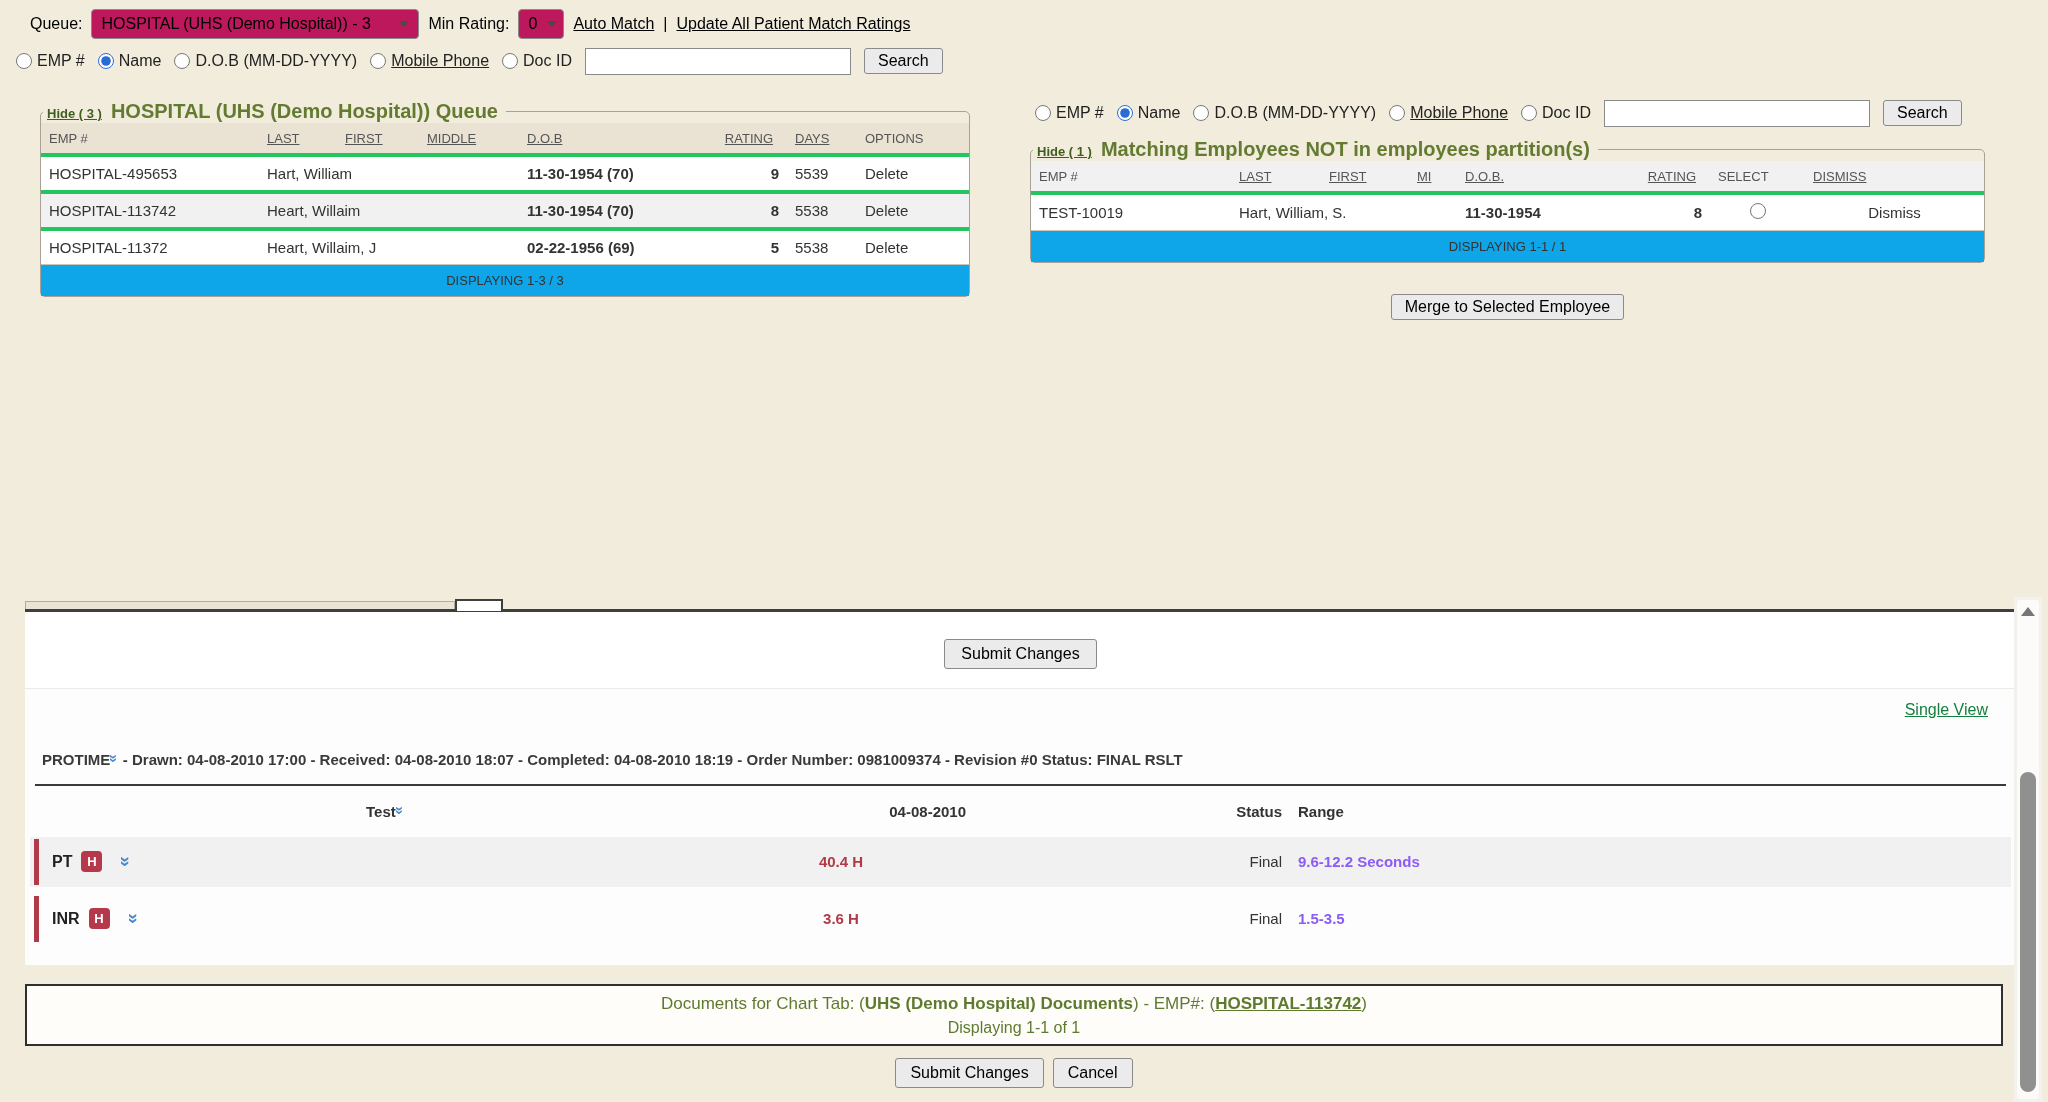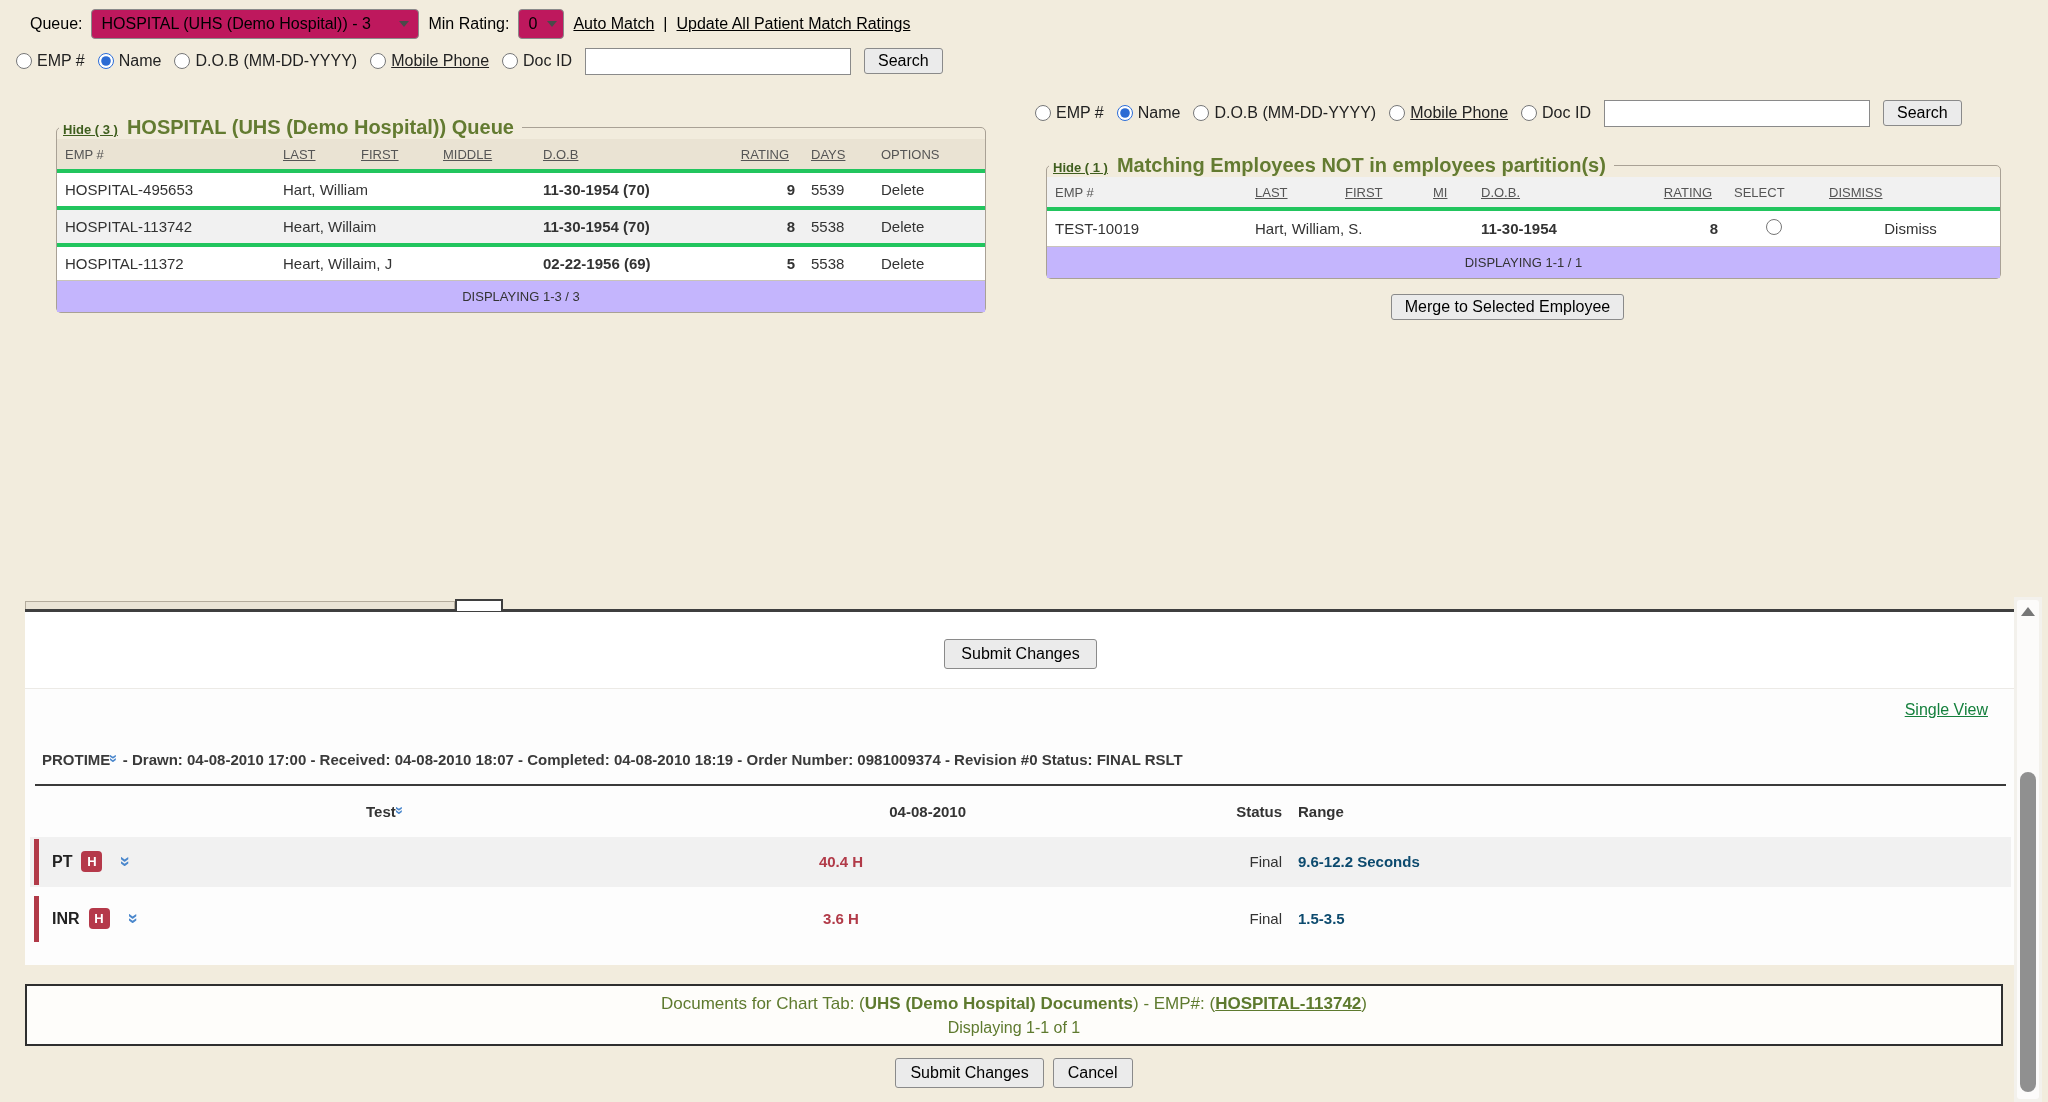--- a/index.html
+++ b/index.html
@@ -21,35 +21,35 @@
   #topbar2 { position:absolute; left:16px; top:46px; height:30px; }
   #right-search { position:absolute; left:1035px; top:98px; height:30px; }
   .radio-item { display:flex; align-items:center; gap:5px; }
   input[type=radio] { width:16px; height:16px; accent-color:#2b6bd4; margin:0; }
   .search-input { width:266px; height:27px; border:1px solid #8a8a8a; background:#fff; font-size:15px; padding:0 6px; font-family:inherit; }
   .btn { background:#ebebeb; border:1px solid #8a8a8a; border-radius:3px; font-size:16px; color:#000;
     padding:3px 13px; font-family:inherit; cursor:pointer; white-space:nowrap; }
   .u { text-decoration:underline; }
 
   
-  fieldset.panel { position:absolute; border:1px solid #a9a195; border-radius:5px; padding:0; margin:16px; }
+  fieldset.panel { position:absolute; border:1px solid #a9a195; border-radius:5px; padding:0; margin:0; }
   #queue-fieldset { left:40px; top:100px; width:930px; }
   #match-fieldset { left:1030px; top:138px; width:955px; }
   legend.panel-legend { margin-left:2px; padding:0 8px 0 4px; display:flex; align-items:baseline; gap:9px; }
   .hide-link { color:#3f5e1e; font-size:13px; font-weight:bold; text-decoration:underline; }
   .panel-title { color:#637b31; font-size:20px; font-weight:bold; white-space:nowrap; }
 
   table.grid { width:100%; border-collapse:collapse; font-size:15px; color:#333; table-layout:fixed; }
   .grid th { font-weight:normal; color:#555; font-size:13px; text-align:left; padding:8px 8px 7px 8px; }
   .grid td { padding:8px 8px; overflow:hidden; white-space:nowrap; }
   thead.th-tan tr  { background:#eae3d3; }
   thead.th-gray tr { background:#f1f1f1; }
   tbody tr { background:#fff; border-top:4px solid #22c55e; }
   tbody tr.alt { background:#f1f1f1; }
-  tfoot td { background:#c4b5fd; border-top:1px solid #c9c4ba; text-align:center; font-size:13px; color:#333; padding:7px; }
+  tfoot td { background:#0ea5e9; border-top:1px solid #c9c4ba; text-align:center; font-size:13px; color:#333; padding:7px; }
   .c-bold { font-weight:bold; }
   .c-rating { font-weight:bold; text-align:right; padding-right:22px; }
   th.h-rating { text-align:right; padding-right:14px; }
   .c-center { text-align:center; }
 
   #merge-wrap { position:absolute; left:1030px; top:294px; width:955px; text-align:center; }
 
   
   #hscroll-remnant { position:absolute; left:25px; top:601px; width:430px; height:8px; background:#eae4d6; border:1px solid #b3ab9c; border-bottom:none; }
   #hscroll-notch { position:absolute; left:455px; top:599px; width:48px; height:12px; background:#fff; border:2px solid #3f3f3f; border-bottom:none; z-index:3; }
@@ -74,21 +74,21 @@
 
   .res-row { position:absolute; left:5px; width:1981px; height:50px; }
   .res-row.alt { background:#f1f1f1; }
   .res-row .redbar { position:absolute; left:4px; top:2px; bottom:2px; width:5px; background:#b13a48; }
   .res-row .test-cell { position:absolute; left:22px; top:14px; display:flex; align-items:center; gap:9px; }
   .res-row .test-name { font-size:16px; font-weight:bold; color:#222; }
   .flag-badge { display:inline-flex; align-items:center; justify-content:center; width:21px; height:21px;
     background:#b5394a; border-radius:4px; color:#fff; font-size:13px; font-weight:bold; }
   .res-row .value-cell  { position:absolute; left:686px;  width:250px; top:16px; text-align:center; color:#b13a48; font-weight:bold; font-size:15px; }
   .res-row .status-cell { position:absolute; left:1082px; width:170px; top:16px; text-align:right; color:#333; font-size:15px; }
-  .res-row .range-cell  { position:absolute; left:1268px; top:16px; color:#0c4a6e; font-weight:bold; font-size:15px; }
+  .res-row .range-cell  { position:absolute; left:1268px; top:16px; color:#8b5cf6; font-weight:bold; font-size:15px; }
   #res-row-0 { top:148px; }
   #res-row-1 { top:205px; }
 
   
   #docs-box { position:absolute; left:25px; top:984px; width:1978px; height:62px; background:#fefdfa;
     border:2px solid #2f2f2f; text-align:center; color:#5e7a2e; }
   #docs-line1 { font-size:17px; margin-top:8px; }
   #docs-line2 { font-size:16px; margin-top:5px; }
   .docs-bold { font-weight:bold; }
   .docs-link { font-weight:bold; text-decoration:underline; color:#5e7a2e; }

